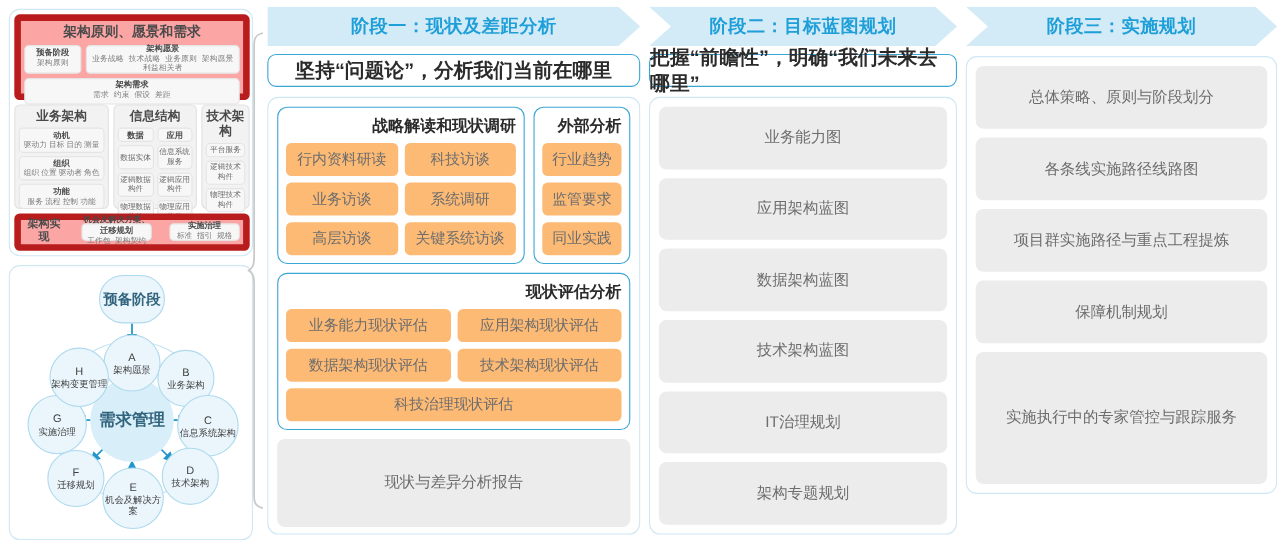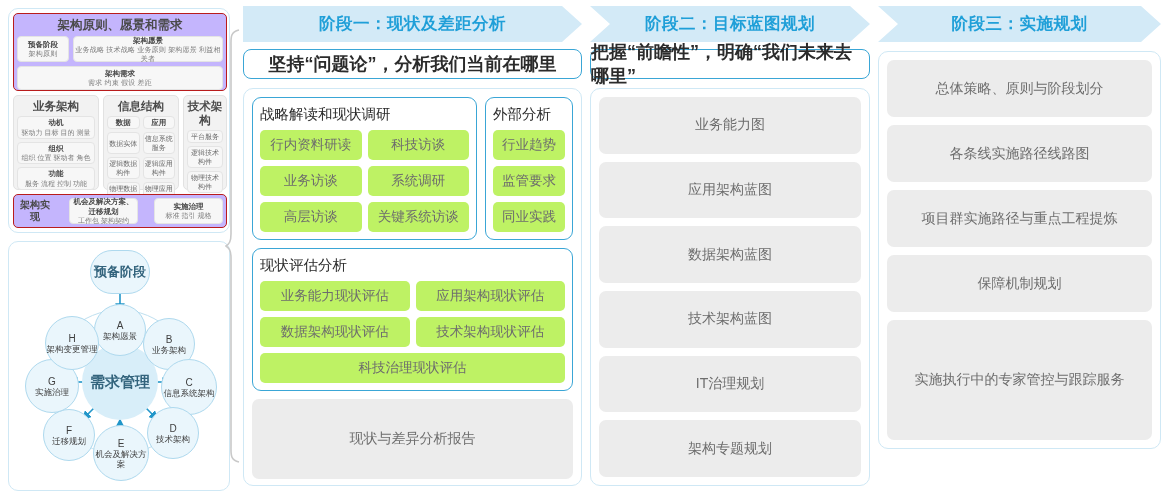--- a/index.html
+++ b/index.html
@@ -15,22 +15,23 @@
 
   .lp-box{
     position:absolute;left:0;width:222px;
     border:1.5px solid #cfe8f5;border-radius:10px;background:#fff;
     box-sizing:border-box;
   }
   .lp-top{top:0;height:225px;padding:6px 6px 6px 6px;}
   .lp-bot{top:233px;height:250px;}
 
   .grp{
-    background:#c4b5fd;border:1px solid #b91c1c;border-radius:5px;
+    background:#fca5a5;border:6px solid #b91c1c;border-radius:5px;
     box-sizing:border-box;
+    font-family:Liberation Mono, monospace;
   }
   .grp-title{
     text-align:center;font-weight:bold;color:#4a4a4a;
   }
   .tile{
     background:#f7f7f7;border:1px solid #e4e4e4;border-radius:4px;
     text-align:center;color:#6b6b6b;box-sizing:border-box;
     display:flex;flex-direction:column;align-items:center;justify-content:center;
   }
   .tile .t-h{font-weight:bold;color:#4a4a4a;}
@@ -108,25 +109,25 @@
     box-sizing:border-box;padding:8px;
   }
   .ph1 .ph-body{height:398px;}
   .ph2 .ph-body,.ph3 .ph-body{height:398px;display:flex;flex-direction:column;gap:8px;}
 
   .card{
     border:1.5px solid #3aa6d6;border-radius:9px;background:#fff;
     box-sizing:border-box;padding:6px 7px 7px;
   }
   .card-title{
-    text-align:left;font-weight:normal;font-size:14.5px;color:#2b2b2b;
+    text-align:right;font-weight:bold;font-size:14.5px;color:#2b2b2b;
     margin:1px 0 6px;
   }
   .chip{
-    background:#bef264;border-radius:5px;color:#6d6d6d;
+    background:#fdba74;border-radius:5px;color:#6d6d6d;
     display:flex;align-items:center;justify-content:center;
     text-align:center;box-sizing:border-box;
   }
   .chip-lg{height:30px;font-size:13.5px;}
   .chip-xl{font-size:14px;}
 
   .grid2{display:flex;flex-direction:column;gap:6px;}
   .grid2 .r{display:flex;gap:6px;}
   .grid2 .r > .chip{flex:1;}
 

